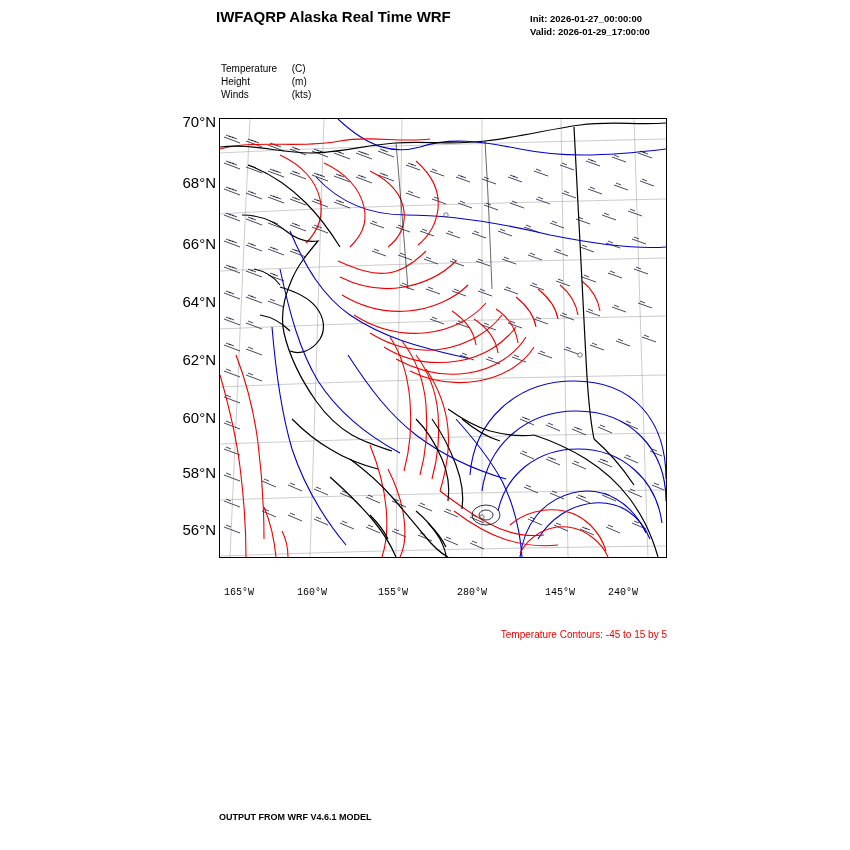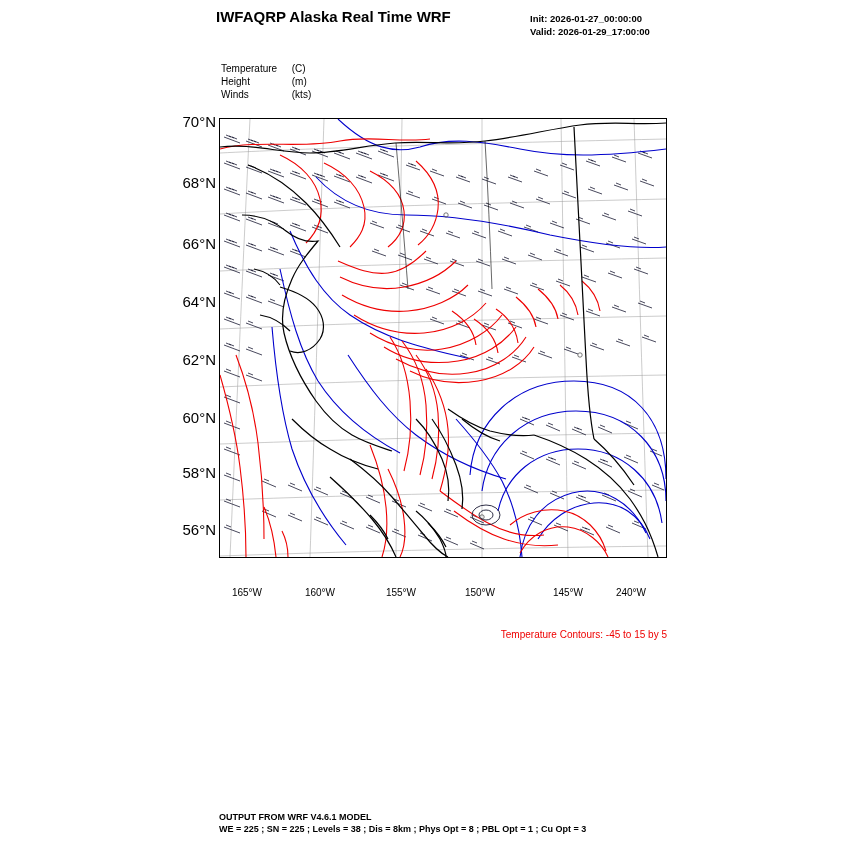--- a/index.html
+++ b/index.html
@@ -67,23 +67,23 @@
   
   .lat-label {
     position: absolute;
     font-size: 15px;
     text-align: right;
     width: 44px;
   }
   .lon-label {
     position: absolute;
     font-size: 10px;
-    text-align: center;
     width: 46px;
     top: 587px;
+    font-family: Liberation Mono, monospace;
   }
   
   .caption-height {
     position: absolute;
     left: 367px;
     top: 606px;
     width: 300px;
     text-align: right;
     font-size: 10px;
     color: #0000cc;
@@ -138,21 +138,21 @@
   <div class="lat-label" style="left:172px; top:235px;">66°N</div>
   <div class="lat-label" style="left:172px; top:293px;">64°N</div>
   <div class="lat-label" style="left:172px; top:351px;">62°N</div>
   <div class="lat-label" style="left:172px; top:409px;">60°N</div>
   <div class="lat-label" style="left:172px; top:464px;">58°N</div>
   <div class="lat-label" style="left:172px; top:521px;">56°N</div>
 
   <div class="lon-label" style="left:224px;">165°W</div>
   <div class="lon-label" style="left:297px;">160°W</div>
   <div class="lon-label" style="left:378px;">155°W</div>
-  <div class="lon-label" style="left:457px;">150°W</div>
+  <div class="lon-label" style="left:457px;">280°W</div>
   <div class="lon-label" style="left:537px;margin-left:8px;">145°W</div>
   <div class="lon-label" style="left:608px;">240°W</div>
 
   <div class="map-frame">
     <svg width="446" height="438" viewBox="0 0 446 438" xmlns="http://www.w3.org/2000/svg">
 
       <g stroke="#999999" stroke-width="0.5" fill="none">
         <path d="M0,34 C80,30 180,26 446,20"></path>
         <path d="M0,95 C80,90 180,86 446,80"></path>
         <path d="M0,152 C90,148 200,144 446,139"></path>
@@ -437,16 +437,15 @@
         <ellipse cx="266" cy="396" rx="14" ry="10"></ellipse>
         <ellipse cx="266" cy="396" rx="7" ry="5"></ellipse>
       </g>
     </svg>
   </div>
 
   <div class="caption-temp">Temperature Contours: -45 to 15 by 5</div>
 
   <div class="footer">
     <div>OUTPUT FROM WRF V4.6.1 MODEL</div>
-    <div>WE = 225 ; SN = 225 ; Levels = 38 ; Dis = 8km ; Phys Opt = 8 ; PBL Opt = 1 ; Cu Opt = 3</div>
   </div>
 
 </div>
 
 </body></html>

